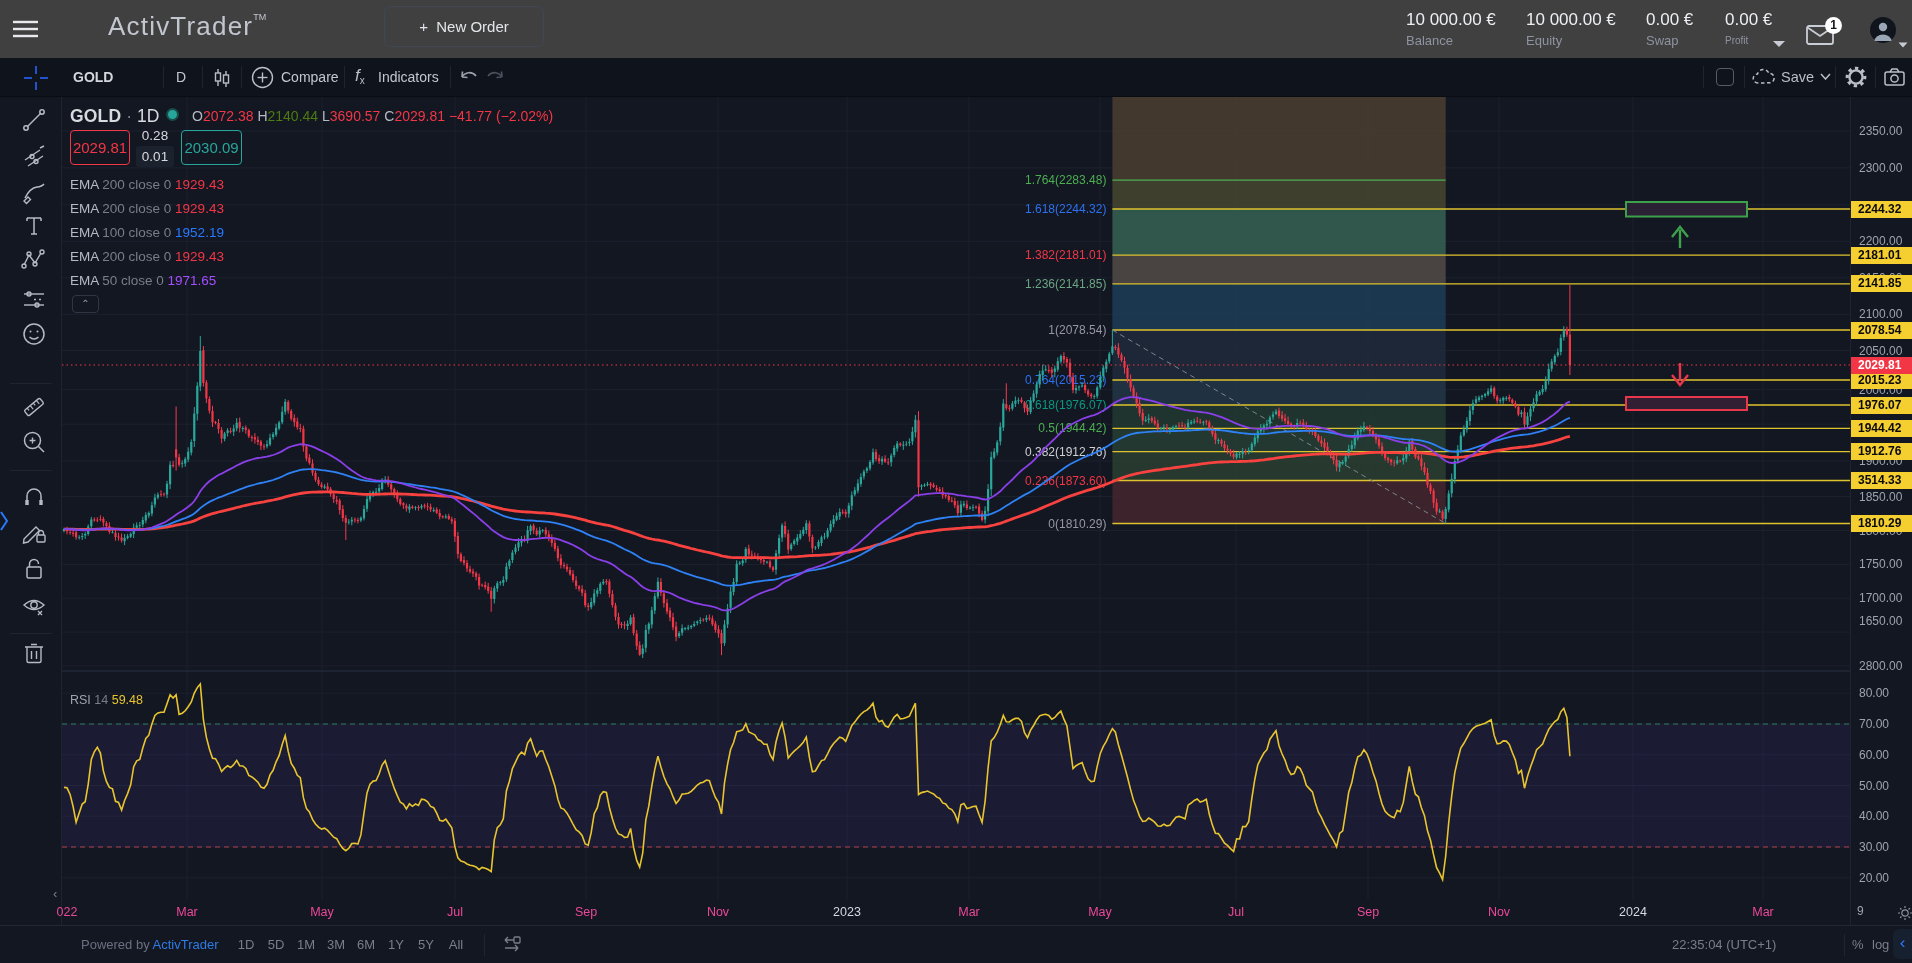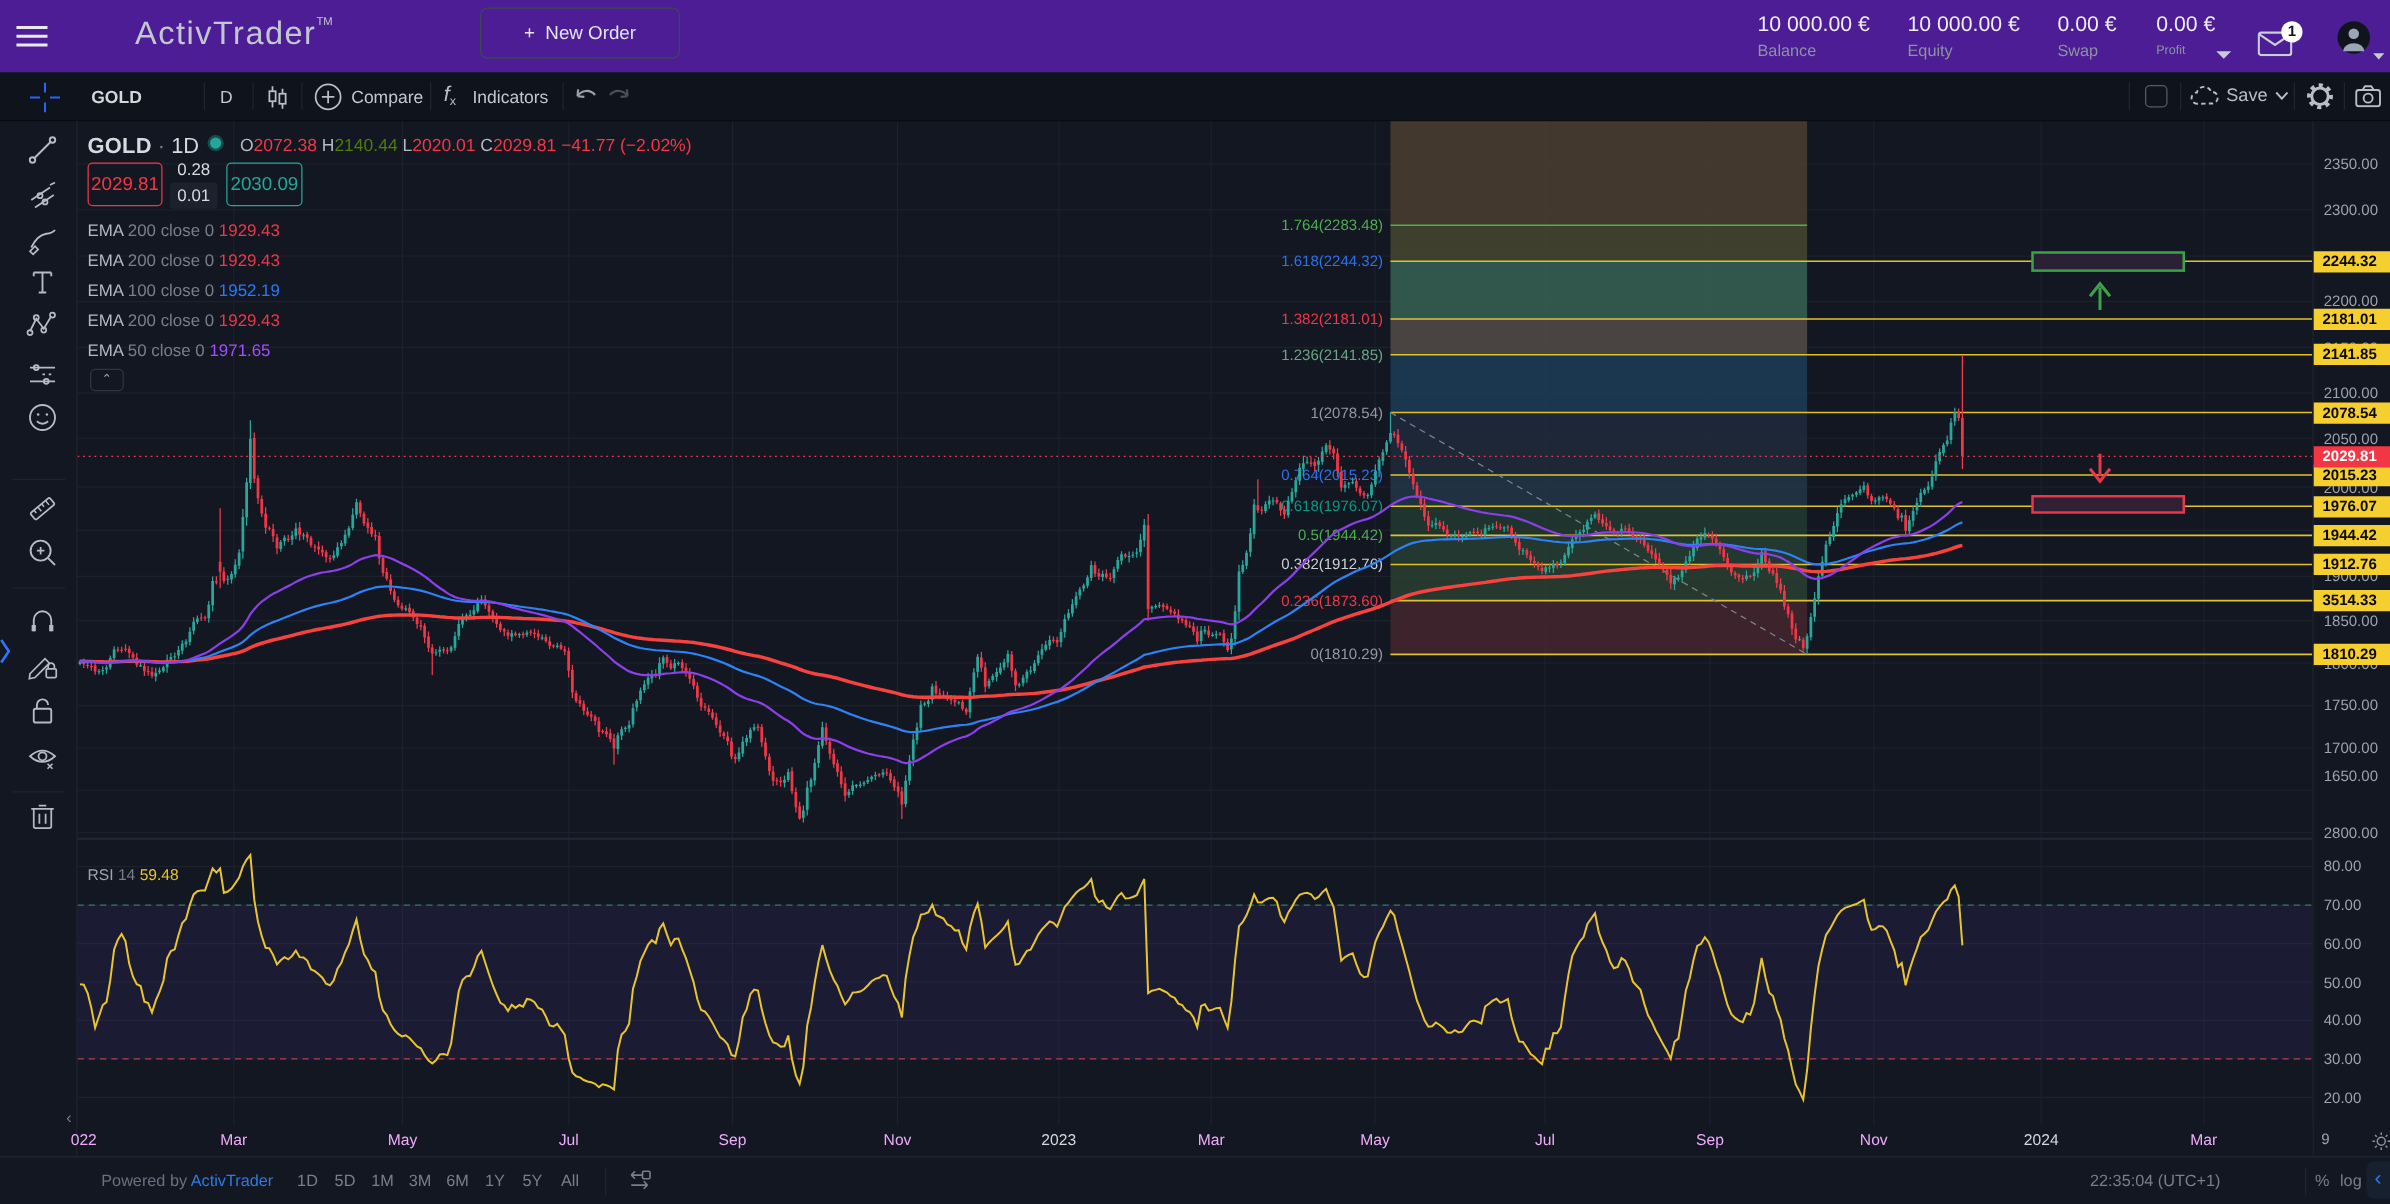--- a/index.html
+++ b/index.html
@@ -1,23 +1,23 @@
 <!DOCTYPE html>
 <html><head><meta charset="utf-8"><style>
 *{margin:0;padding:0;box-sizing:border-box}
 body{width:1912px;height:963px;background:#131722;font-family:"Liberation Sans",sans-serif;overflow:hidden;position:relative}
-#topbar{position:absolute;left:0;top:0;width:1912px;height:58px;background:#4c1d95}
+#topbar{position:absolute;left:0;top:0;width:1912px;height:58px;background:#404040}
 #header{position:absolute;left:0;top:58px;width:1912px;height:39px;background:#0F141C;border-bottom:1px solid #090c12}
 #ltool{position:absolute;left:0;top:97px;width:62px;height:828px;background:#131722;border-right:1px solid #1F2430}
 #axis{position:absolute;left:1850px;top:97px;width:62px;height:828px;background:#131722;border-left:1px solid #1F2430}
 .al{position:absolute;left:8px;font-size:12px;color:#9DA3AF;white-space:nowrap}
 .yb{position:absolute;left:0;width:61px;font-size:12px;height:17px;line-height:17px;background:#F5CE30;color:#0a0a0a;padding-left:7px;font-weight:bold}
 .rb{position:absolute;left:0;width:61px;font-size:12px;height:17px;line-height:17px;background:#F23645;color:#fff;padding-left:7px;font-weight:bold}
 #dax{position:absolute;left:62px;top:900px;width:1788px;height:25px;background:#131722}
-.dl{position:absolute;top:5px;font-size:12.5px;color:#f0abfc;transform:translateX(-50%)}
+.dl{position:absolute;top:5px;font-size:12.5px;color:#ec4899;transform:translateX(-50%)}
 .dl.y{color:#D5D8DF}
 #btool{position:absolute;left:0;top:925px;width:1912px;height:38px;background:#131722;border-top:1px solid #232838;color:#787E8A;font-size:13px}
 .sep{display:inline-block;width:1px;height:22px;background:#1F2430;vertical-align:middle}
 #legend{position:absolute;left:70px;top:104px;color:#D7DADE}
 .emarow{position:absolute;left:0;white-space:nowrap}
 .emarow{font-size:13.5px;color:#B6BAC3;height:24px;line-height:24px}
 .emarow .p{color:#787E8A}
 text{font-family:"Liberation Sans",sans-serif}
 </style></head><body>
 
@@ -375,21 +375,21 @@
   <div class="sep" style="position:absolute;left:1844px;top:8px"></div>
   <div style="position:absolute;left:1852px;top:11px">%</div>
   <div style="position:absolute;left:1872px;top:11px">log</div>
   <div style="position:absolute;left:1893px;top:11px">aut</div>
   <div style="position:absolute;left:1893px;top:3px;width:19px;height:30px;background:#17202e;border-radius:6px 0 0 6px;color:#2979FF;font-size:17px;text-align:center;line-height:28px">‹</div>
 </div>
 
 <div id="legend">
   <div style="position:absolute;left:0;top:2px;font-size:17.5px;white-space:nowrap"><span style="font-weight:bold;letter-spacing:0.2px">GOLD</span><span style="color:#787E8A"> · </span><span>1D</span></div>
   <div style="position:absolute;left:96px;top:4px;width:13px;height:13px;border-radius:50%;background:#26A69A;border:2px solid #174d48"></div>
-  <div style="position:absolute;left:122px;top:4px;font-size:14px;color:#B6BAC3;white-space:nowrap">O<span style="color:#F23645">2072.38</span> H<span style="color:#4d7c0f">2140.44</span> L<span style="color:#F23645">2020.01</span> C<span style="color:#F23645">2029.81</span> <span style="color:#F23645">−41.77 (−2.02%)</span></div>
+  <div style="position:absolute;left:122px;top:4px;font-size:14px;color:#B6BAC3;white-space:nowrap">O<span style="color:#F23645">2072.38</span> H<span style="color:#4d7c0f">2140.44</span> L<span style="color:#F23645">3690.57</span> C<span style="color:#F23645">2029.81</span> <span style="color:#F23645">−41.77 (−2.02%)</span></div>
   <div style="position:absolute;left:0;top:26px;width:60px;height:35px;border:1px solid #F23645;border-radius:4px;color:#F23645;font-size:15px;text-align:center;line-height:34px">2029.81</div>
   <div style="position:absolute;left:64px;top:24px;font-size:13.5px;color:#D7DADE;text-align:center;width:42px">0.28</div>
   <div style="position:absolute;left:66px;top:42px;width:38px;height:21px;background:#1C222D;border-radius:3px;font-size:13.5px;color:#D7DADE;text-align:center;line-height:21px">0.01</div>
   <div style="position:absolute;left:111px;top:26px;width:61px;height:35px;border:1px solid #26A69A;border-radius:4px;color:#26A69A;font-size:15px;text-align:center;line-height:34px">2030.09</div>
   <div class="emarow" style="top:69px">EMA <span class="p">200 close 0</span> <span style="color:#F23645">1929.43</span></div>
   <div class="emarow" style="top:93px">EMA <span class="p">200 close 0</span> <span style="color:#F23645">1929.43</span></div>
   <div class="emarow" style="top:117px">EMA <span class="p">100 close 0</span> <span style="color:#2979FF">1952.19</span></div>
   <div class="emarow" style="top:141px">EMA <span class="p">200 close 0</span> <span style="color:#F23645">1929.43</span></div>
   <div class="emarow" style="top:165px">EMA <span class="p">50 close 0</span> <span style="color:#A64DFF">1971.65</span></div>
   <div style="position:absolute;left:2px;top:191px;width:27px;height:18px;border:1px solid #2F3542;border-radius:4px;text-align:center;color:#9DA3AF;font-size:10px;line-height:16px">⌃</div>

